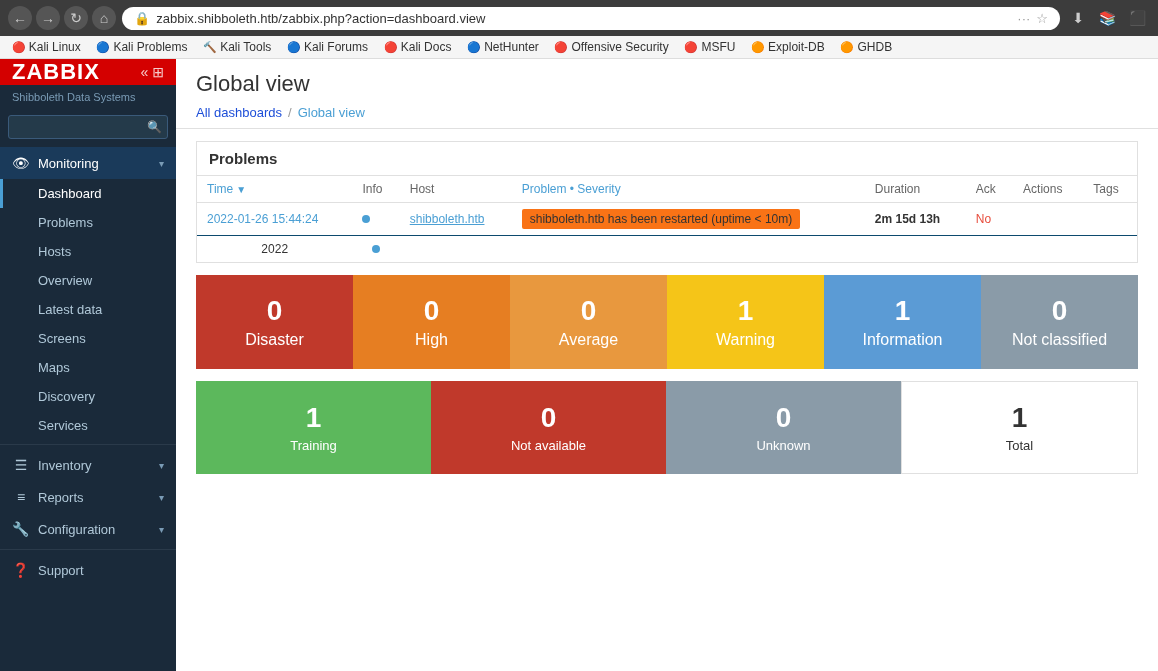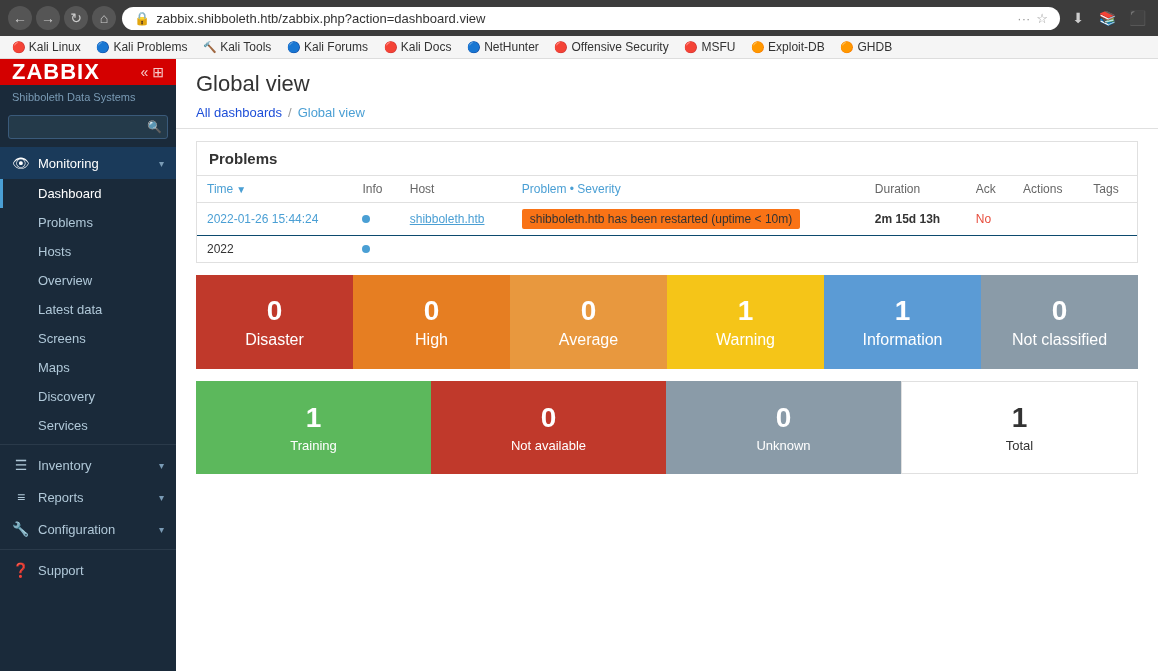--- a/index.html
+++ b/index.html
@@ -65,21 +65,21 @@
     .problems-table th.colored { color: #4a9fd4; }
     .problems-table td { padding: 6px 10px; font-size: 12px; border-bottom: 1px solid #0c4a6e; vertical-align: middle; }
     .problems-table tr:last-child td { border-bottom: none; }
     .time-cell { color: #4a9fd4; white-space: nowrap; }
     .host-cell { color: #4a9fd4; text-decoration: underline; cursor: pointer; }
     .problem-cell-warning { background: #f97316; color: #333; padding: 3px 8px; border-radius: 2px; display: inline-block; font-size: 12px; }
     .problem-cell-info { background: #5b9bd5; color: #fff; padding: 3px 8px; border-radius: 2px; display: inline-block; font-size: 12px; }
     .duration-cell { color: #333; font-weight: bold; }
     .ack-cell { color: #e74c3c; }
     .dot-indicator { width: 8px; height: 8px; border-radius: 50%; background: #4a9fd4; display: inline-block; }
-    .year-row td { color: #333; font-weight: normal; }
+    .year-row td { color: #333; font-weight: normal; text-align: center; }
 
     
     .severity-boxes { display: flex; margin-bottom: 12px; }
     .severity-box { flex: 1; padding: 20px 10px; display: flex; flex-direction: column; align-items: center; justify-content: center; }
     .severity-box.disaster { background: #c0392b; }
     .severity-box.high { background: #e67e22; }
     .severity-box.average { background: #e8983e; }
     .severity-box.warning { background: #f5c518; }
     .severity-box.information { background: #5b9bd5; }
     .severity-box.not-classified { background: #8a9ba8; }

